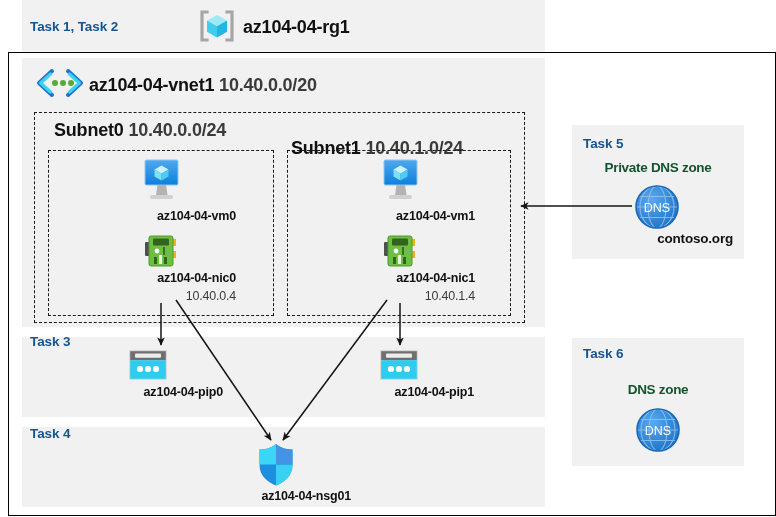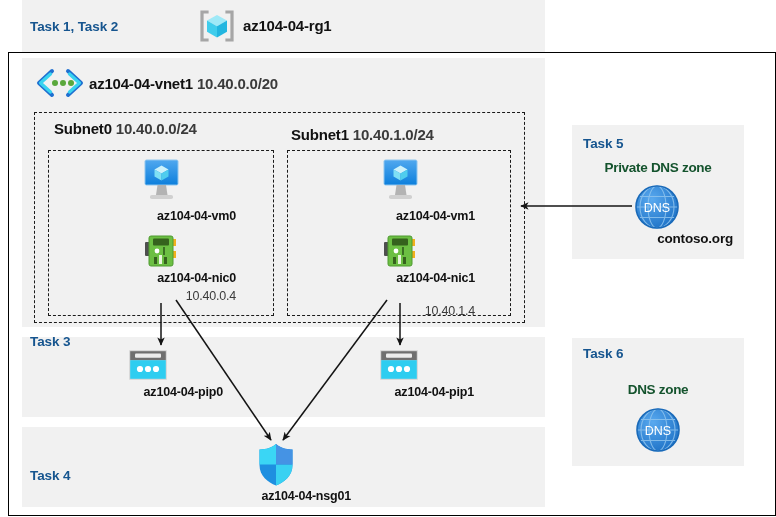--- a/index.html
+++ b/index.html
@@ -13,21 +13,21 @@
   .gray-panel{position:absolute;background:#f1f1f1;}
   .outer-box{position:absolute;border:1.5px solid #000000;box-sizing:border-box;background:transparent;}
   .dashed{position:absolute;border:1.6px dashed #1a1a1a;box-sizing:border-box;}
 
   
   .task-label{
     position:absolute;color:#16558f;font-weight:bold;font-size:13.5px;
     letter-spacing:-0.1px;white-space:nowrap;
   }
   .hdr{
-    position:absolute;white-space:nowrap;font-size:15px;color:#1a1a1a;
+    position:absolute;white-space:nowrap;font-size:18px;color:#1a1a1a;
     letter-spacing:-0.2px;
   }
   .hdr b{font-weight:bold;color:#111111;}
   .hdr .plain{font-weight:bold;color:#3b3b3b;}
   .node-label{
     position:absolute;text-align:right;white-space:nowrap;
     font-weight:bold;font-size:12.5px;color:#111111;letter-spacing:-0.2px;
   }
   .node-sub{
     position:absolute;text-align:right;white-space:nowrap;
@@ -122,21 +122,21 @@
     <circle cx="13" cy="17" r="2.4" fill="#ffffff"></circle>
     <path d="M20 13 L20 21" stroke="#2f5c1b" stroke-width="1.6" fill="none"></path>
     <rect x="10" y="23" width="3" height="7" fill="#35621d"></rect>
     <rect x="15" y="21" width="3" height="9" fill="#e8f5dd"></rect>
     <rect x="20" y="23" width="3" height="7" fill="#35621d"></rect>
   </svg>
 </div>
 <div class="node-label" style="left:86px;top:271px;width:150px;">az104-04-nic0</div>
 <div class="node-sub" style="left:86px;top:289px;width:150px;">10.40.0.4</div>
 
-<div class="hdr" style="left:291px;top:126px;">
+<div class="hdr" style="left:291px;top:138px;">
   <b>Subnet1</b><span>&nbsp;</span><span class="plain">10.40.1.0/24</span>
 </div>
 <div class="dashed" style="left:287px;top:150px;width:224px;height:166px;"></div>
 
 <div class="icon" style="left:372px;top:157px;width:56px;height:50px;">
   <svg width="56" height="50" viewBox="0 0 56 50">
     <defs>
       <linearGradient id="vmg1" x1="0" y1="0" x2="0" y2="1">
         <stop offset="0" stop-color="#50a8ef"></stop>
           <stop offset="1" stop-color="#0d7fdc"></stop>
@@ -161,21 +161,21 @@
     <rect x="5" y="2" width="24" height="30" rx="2" fill="none" stroke="#4e9a31" stroke-width="1"></rect>
     <rect x="9" y="4.5" width="16" height="7" rx="1" fill="#35621d"></rect>
     <circle cx="13" cy="17" r="2.4" fill="#ffffff"></circle>
     <path d="M20 13 L20 21" stroke="#2f5c1b" stroke-width="1.6" fill="none"></path>
     <rect x="10" y="23" width="3" height="7" fill="#35621d"></rect>
     <rect x="15" y="21" width="3" height="9" fill="#e8f5dd"></rect>
     <rect x="20" y="23" width="3" height="7" fill="#35621d"></rect>
   </svg>
 </div>
 <div class="node-label" style="left:325px;top:271px;width:150px;">az104-04-nic1</div>
-<div class="node-sub" style="left:325px;top:304px;width:150px;">10.40.1.4</div>
+<div class="node-sub" style="left:325px;top:289px;width:150px;">10.40.1.4</div>
 
 <div class="gray-panel" style="left:22px;top:337px;width:523px;height:80px;"></div>
 <div class="task-label" style="left:30px;top:334px;">Task 3</div>
 
 <div class="icon" style="left:127px;top:349px;width:42px;height:34px;">
   <svg width="42" height="34" viewBox="0 0 42 34">
     <rect x="2" y="1" width="38" height="30" rx="1" fill="#d9d9d9"></rect>
     <rect x="3.2" y="2.2" width="35.6" height="9" fill="#6f6f6f"></rect>
     <rect x="8" y="4.6" width="26" height="4.2" rx="1" fill="#ececec"></rect>
     <rect x="3.2" y="11.2" width="35.6" height="18.6" fill="#2ecdf0"></rect>
@@ -193,21 +193,21 @@
     <rect x="8" y="4.6" width="26" height="4.2" rx="1" fill="#ececec"></rect>
     <rect x="3.2" y="11.2" width="35.6" height="18.6" fill="#2ecdf0"></rect>
     <circle cx="13" cy="20" r="3.1" fill="#ffffff"></circle>
     <circle cx="21" cy="20" r="3.1" fill="#ffffff"></circle>
     <circle cx="29" cy="20" r="3.1" fill="#ffffff"></circle>
   </svg>
 </div>
 <div class="node-label" style="left:324px;top:385px;width:150px;">az104-04-pip1</div>
 
 <div class="gray-panel" style="left:22px;top:427px;width:523px;height:80px;"></div>
-<div class="task-label" style="left:30px;top:468px;">Task 4</div>
+<div class="task-label" style="left:30px;top:426px;">Task 4</div>
 
 <div class="icon" style="left:256px;top:443px;width:40px;height:44px;">
   <svg width="40" height="44" viewBox="0 0 40 44">
     <path d="M20 1 C14 6, 7 6.5, 3.5 6.5 L3.5 22 C3.5 33, 12 39.5, 20 42.5 C28 39.5, 36.5 33, 36.5 22 L36.5 6.5 C33 6.5, 26 6, 20 1 Z" fill="#1e8fe0"></path>
     <path d="M20 1 C14 6, 7 6.5, 3.5 6.5 L3.5 21.5 L20 21.5 Z" fill="#3ad6f5"></path>
     <path d="M20 21.5 L36.5 21.5 L36.5 22 C36.5 33, 28 39.5, 20 42.5 Z" fill="#39d1f2"></path>
     <path d="M20 1 C26 6, 33 6.5, 36.5 6.5 L36.5 21.5 L20 21.5 Z" fill="#4593e4"></path>
   </svg>
 </div>
 <div class="node-label" style="left:201px;top:489px;width:150px;">az104-04-nsg01</div>

